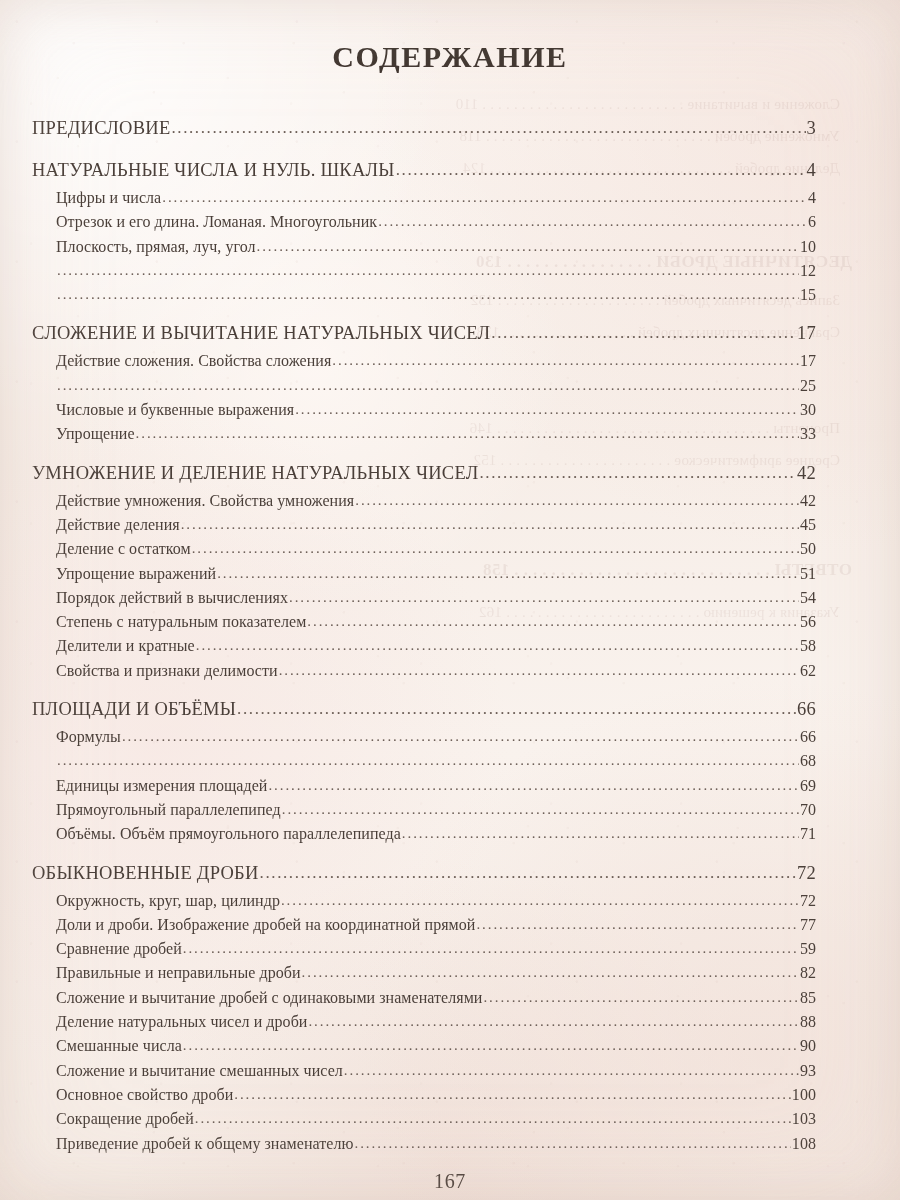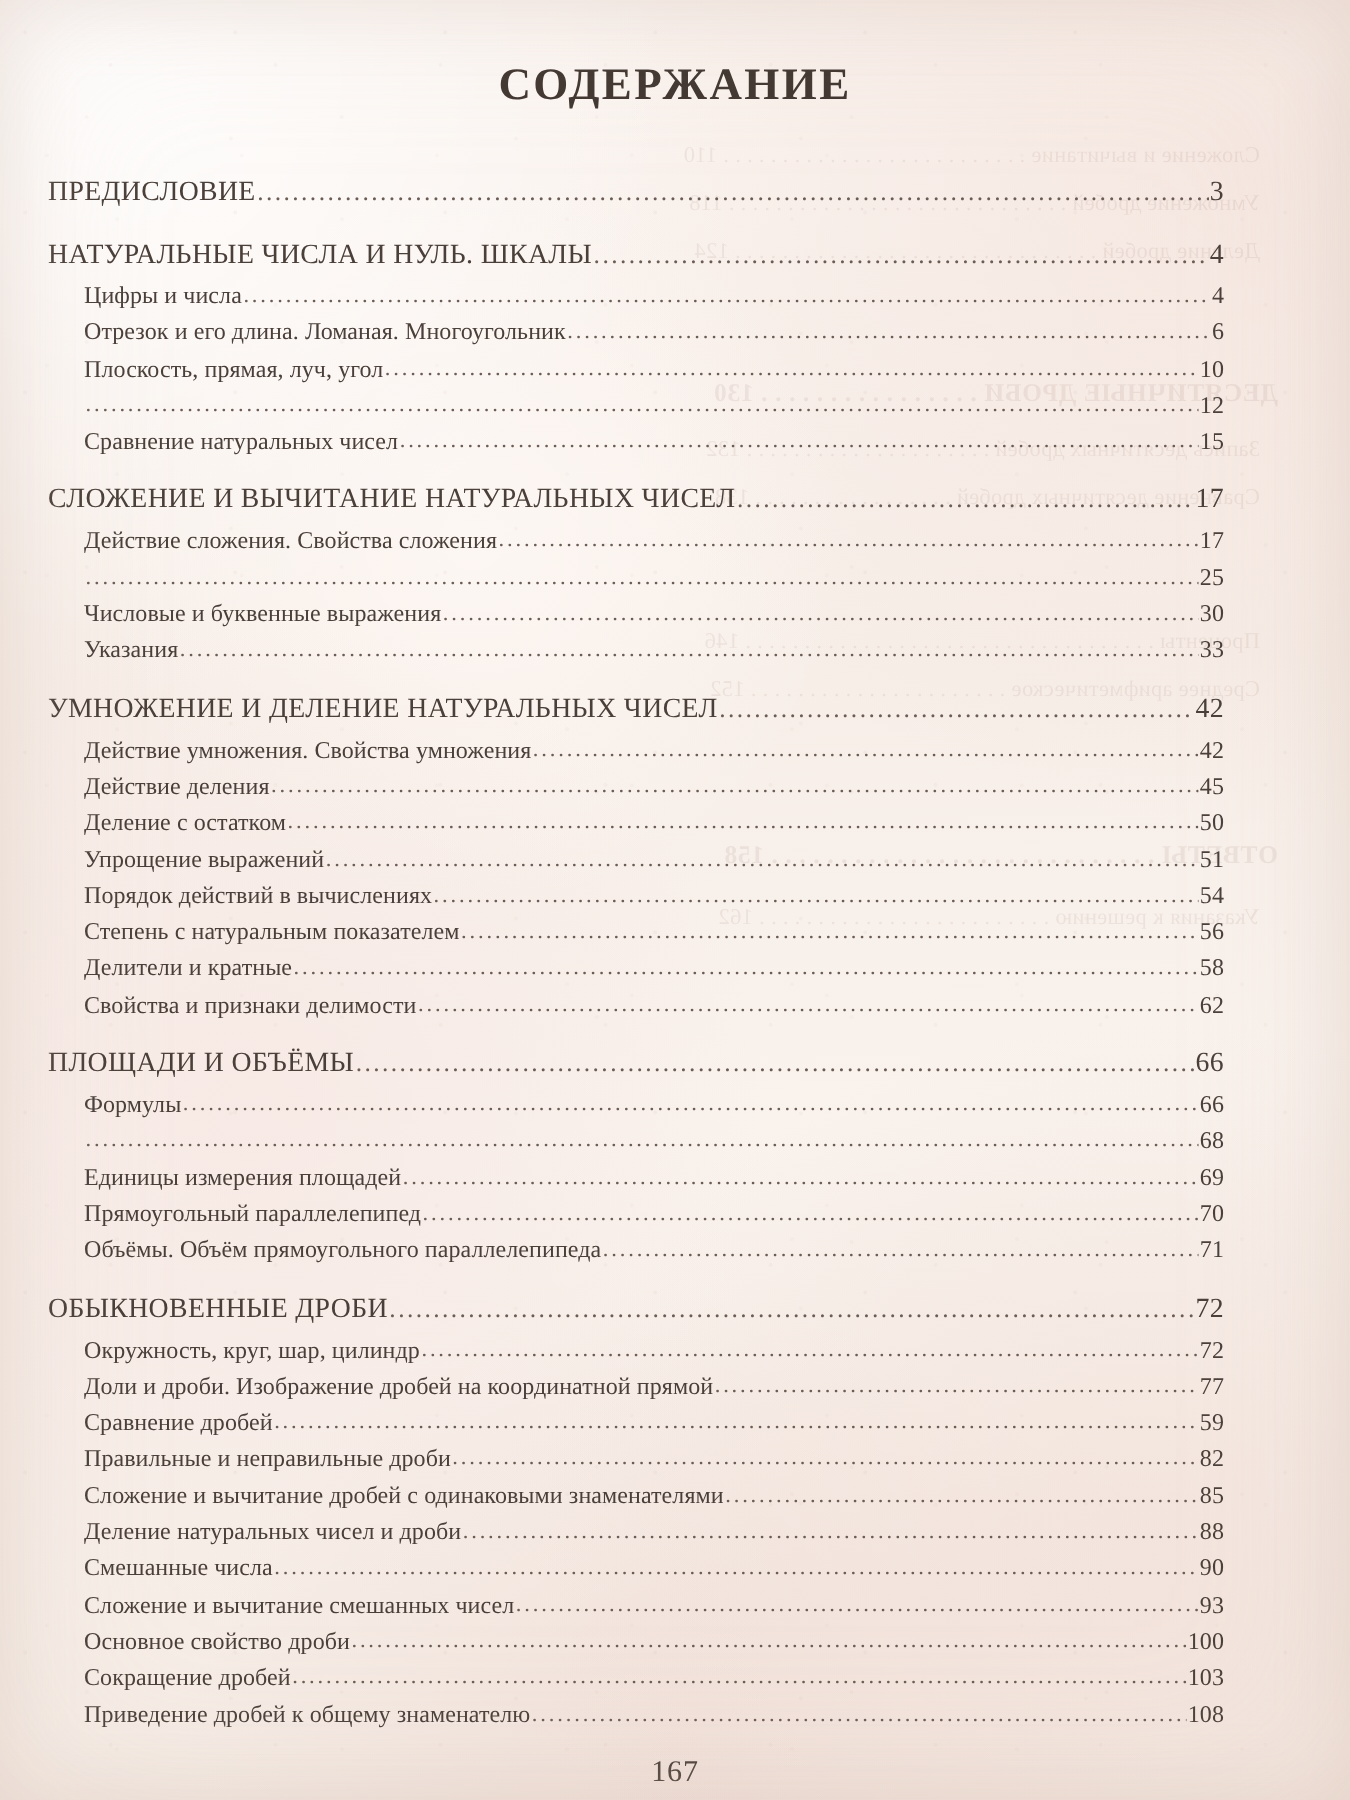--- a/index.html
+++ b/index.html
@@ -217,21 +217,20 @@
         <div class="row sub">
           <span class="label">Плоскость, прямая, луч, угол</span>
           <span class="leader">...............................................................................................................................................</span>
           <span class="pageno">10</span>
         </div>
         <div class="row sub">
           <span class="leader">...............................................................................................................................................</span>
           <span class="pageno">12</span>
         </div>
         <div class="row sub">
-          <span class="label">Сравнение натуральных чисел</span>
           <span class="leader">...............................................................................................................................................</span>
           <span class="pageno">15</span>
         </div>
         <div class="row section gap-before">
           <span class="label">СЛОЖЕНИЕ И ВЫЧИТАНИЕ НАТУРАЛЬНЫХ ЧИСЕЛ</span>
           <span class="leader">...............................................................................................................................................</span>
           <span class="pageno">17</span>
         </div>
         <div class="row sub">
           <span class="label">Действие сложения. Свойства сложения</span>
@@ -241,21 +240,21 @@
         <div class="row sub">
           <span class="leader">...............................................................................................................................................</span>
           <span class="pageno">25</span>
         </div>
         <div class="row sub">
           <span class="label">Числовые и буквенные выражения</span>
           <span class="leader">...............................................................................................................................................</span>
           <span class="pageno">30</span>
         </div>
         <div class="row sub">
-          <span class="label">Указания</span>
+          <span class="label">Упрощение</span>
           <span class="leader">...............................................................................................................................................</span>
           <span class="pageno">33</span>
         </div>
         <div class="row section gap-before">
           <span class="label">УМНОЖЕНИЕ И ДЕЛЕНИЕ НАТУРАЛЬНЫХ ЧИСЕЛ</span>
           <span class="leader">...............................................................................................................................................</span>
           <span class="pageno">42</span>
         </div>
         <div class="row sub">
           <span class="label">Действие умножения. Свойства умножения</span>

